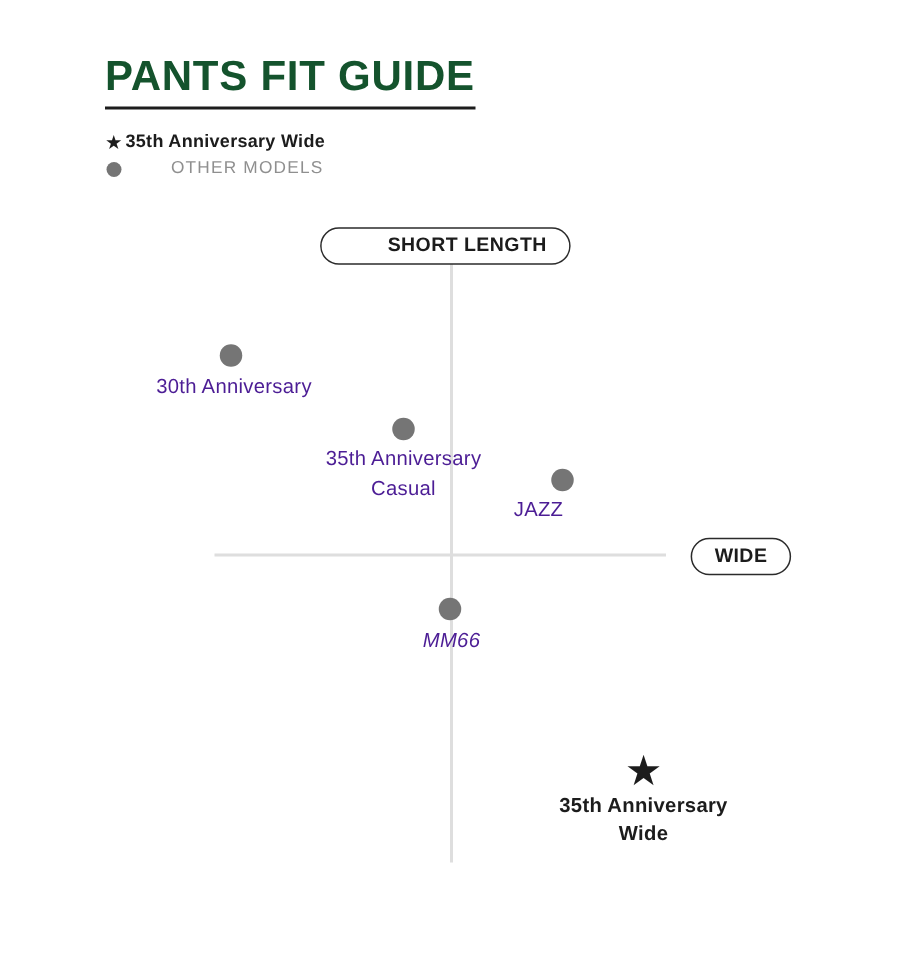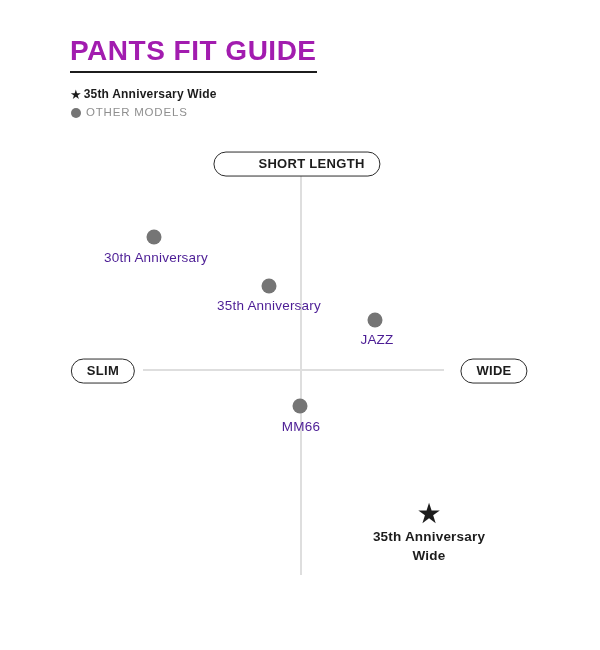--- a/index.html
+++ b/index.html
@@ -16,37 +16,37 @@
   
   .title {
     position: absolute;
     left: 70px;
     top: 36px;
     margin: 0;
     display: inline-block;
     font-size: 28px;
     font-weight: bold;
     letter-spacing: 0.5px;
-    color: #a21caf;
+    color: #14532d;
     border-bottom: 2.5px solid #1c1c1c;
     padding-bottom: 4px;
     line-height: 1.1;
   }
 
   
   .legend { position: absolute; left: 70px; top: 87px; }
   .legend-row { display: flex; align-items: center; line-height: 15px; }
   .legend-row + .legend-row { margin-top: 3px; }
   .legend-star-icon { font-size: 13px; color: #1c1c1c; margin-right: 2px; }
   .legend-star-text { font-size: 12px; font-weight: bold; color: #1c1c1c; letter-spacing: 0.2px; text-align: center; }
   .legend-dot-icon {
     width: 10px; height: 10px; border-radius: 50%;
     background: #757575; margin-right: 5px; margin-left: 1px;
   }
-  .legend-dot-text { font-size: 11.5px; color: #8f8f8f; letter-spacing: 0.8px; }
+  .legend-dot-text { font-size: 11.5px; color: #8f8f8f; letter-spacing: 0.8px; margin-left: 28px; }
 
   
   .plot { position: absolute; inset: 0; }
   .axis-v { position: absolute; left: 300px; top: 176px; width: 1.5px; height: 399px; background: #dedede; }
   .axis-h { position: absolute; left: 143px; top: 369px; width: 301px; height: 1.5px; background: #dedede; }
 
   .pill {
     position: absolute;
     transform: translate(-50%, -50%);
     background: #ffffff;
@@ -111,36 +111,36 @@
       <span class="legend-dot-icon"></span>
       <span class="legend-dot-text">OTHER MODELS</span>
     </div>
   </div>
 
   <div class="plot" id="plot">
     <div class="axis-v"></div>
     <div class="axis-h"></div>
 
     <div class="pill pill-top">SHORT LENGTH</div>
-    <div class="pill pill-left">SLIM</div>
     <div class="pill pill-right">WIDE</div>
   <div class="marker-dot" style="left: 154px; top: 237px;"></div>
       <div class="pt-label" style="left: 156px; top: 248px;">
         <div>30th Anniversary</div>
       </div>
       <div class="marker-dot" style="left: 269px; top: 286px;"></div>
       <div class="pt-label" style="left: 269px; top: 296px;">
         <div>35th Anniversary</div>
+        <div>Casual</div>
       </div>
       <div class="marker-dot" style="left: 375px; top: 320px;"></div>
-      <div class="pt-label" style="left: 377px; top: 330px;">
+      <div class="pt-label" style="left: 359px; top: 330px;">
         <div>JAZZ</div>
       </div>
       <div class="marker-dot" style="left: 300px; top: 406px;"></div>
-      <div class="pt-label" style="left: 301px; top: 417px;">
+      <div class="pt-label" style="left: 301px; top: 417px; font-style: italic;">
         <div>MM66</div>
       </div>
       <div class="marker-star" style="left: 429px; top: 514px;">★</div>
       <div class="pt-label star-label" style="left: 429px; top: 527px;">
         <div>35th Anniversary</div>
         <div>Wide</div>
       </div>
     </div>
 
 </div>

